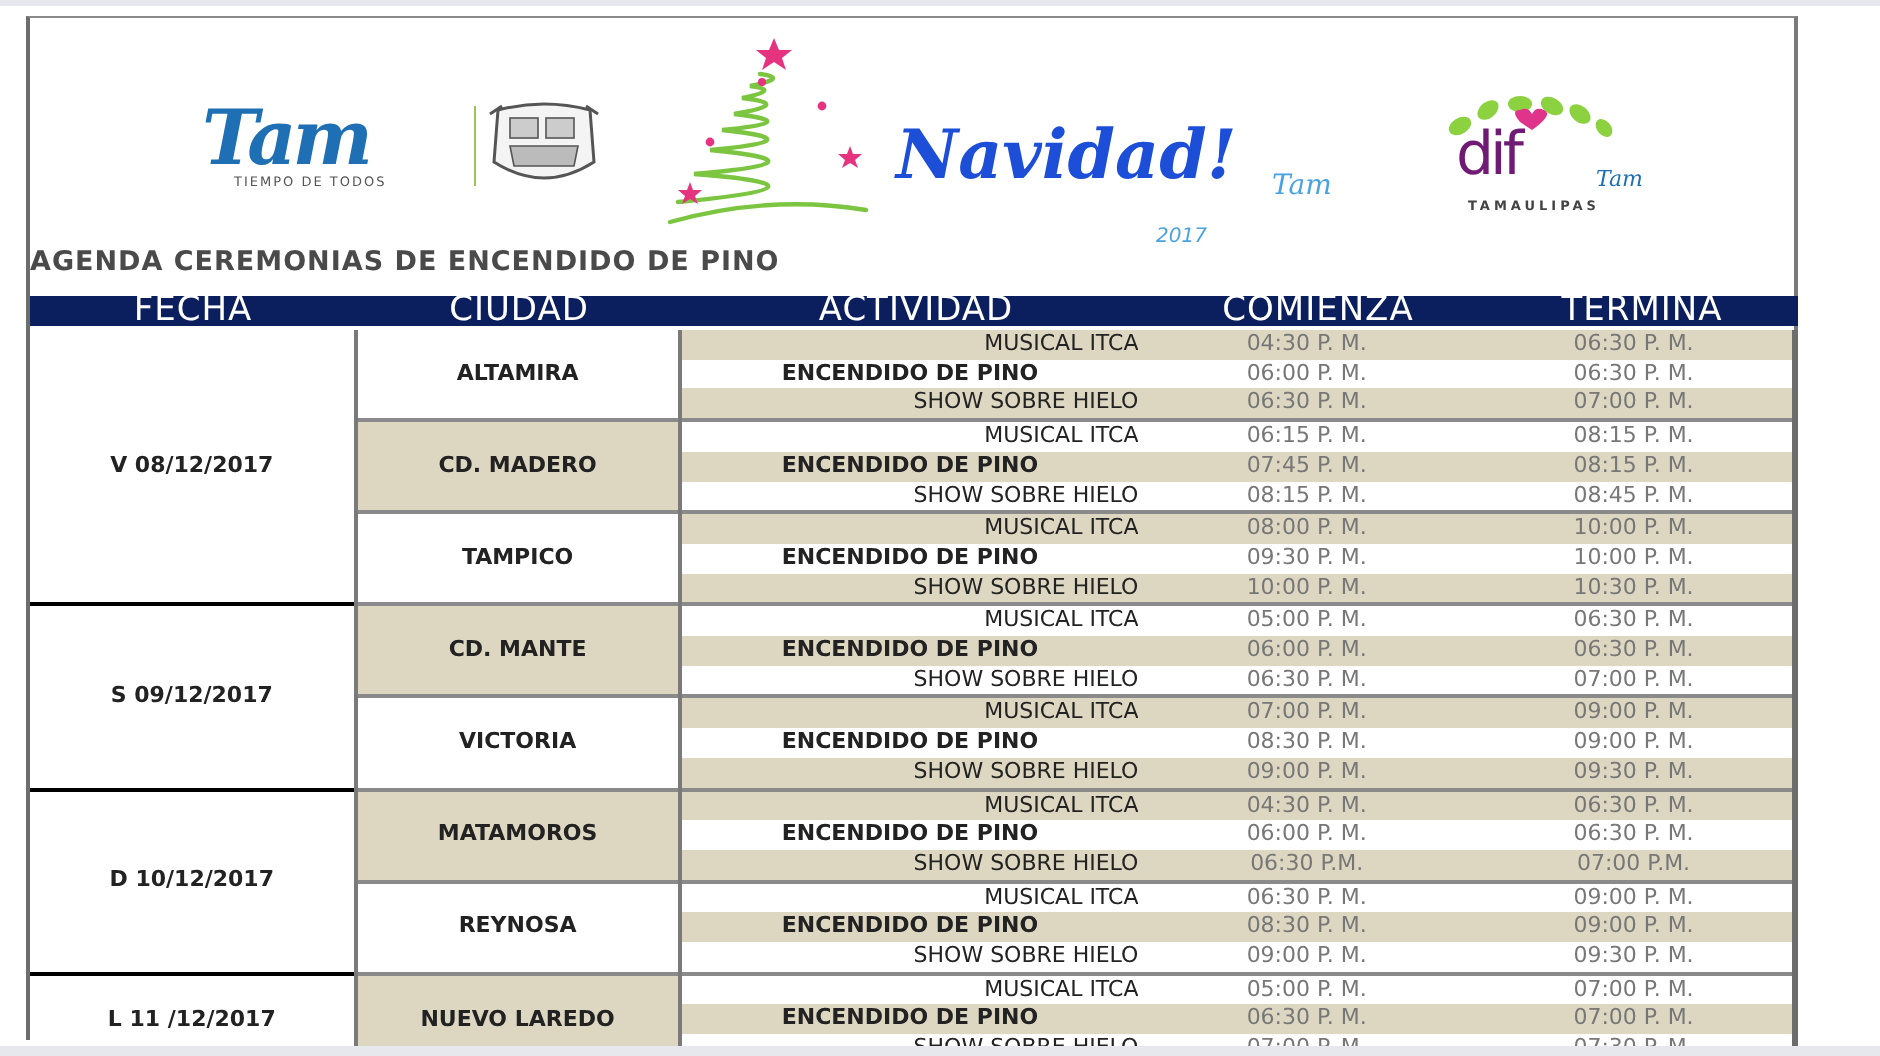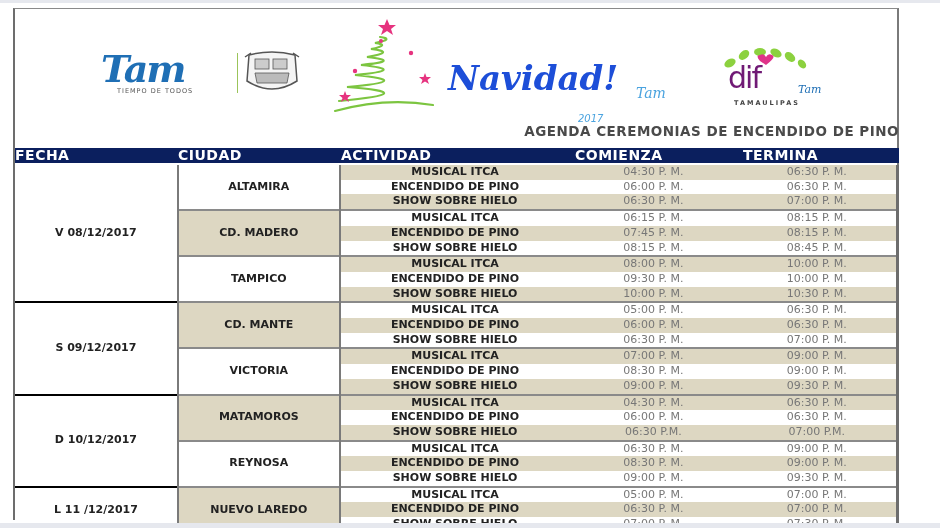--- a/index.html
+++ b/index.html
@@ -16,31 +16,31 @@
   .tree { position:absolute; left:310px; top:6px; width:110px; height:100px; }
   .viva { position:absolute; left:425px; top:14px; width:200px; height:100px; }
   .viva-l1 { position:absolute; left:0; top:0; font-family:"DejaVu Serif", serif; font-style:italic; font-weight:bold; font-size:34px; color:#1e74c6; white-space:nowrap; line-height:38px; }
   .viva-l2 { position:absolute; left:8px; top:36px; font-family:"DejaVu Serif", serif; font-style:italic; font-weight:bold; font-size:34px; color:#1d4ed8; white-space:nowrap; line-height:38px; }
   .viva-year { position:absolute; left:138px; top:90px; font-size:10px; font-style:italic; color:#4aa3df; }
   .viva-tam { position:absolute; left:196px; top:62px; font-family:"DejaVu Serif", serif; font-style:italic; font-size:14px; color:#4aa3df; }
   .dif { position:absolute; left:703px; top:38px; width:120px; height:62px; }
   .dif-text { position:absolute; left:10px; top:16px; font-family:"DejaVu Sans", sans-serif; font-weight:normal; font-size:30px; color:#701a75; letter-spacing:-2px; line-height:30px; }
   .dif-tam { position:absolute; left:80px; top:36px; font-family:"DejaVu Serif", serif; font-style:italic; font-size:11px; color:#1f6fb5; }
   .dif-sub { position:absolute; left:16px; top:52px; font-size:6.5px; font-weight:bold; color:#444; letter-spacing:2px; }
-  .agenda-title { position:absolute; left:15px; top:122px; width:884px; text-align:right; font-family:"DejaVu Sans", sans-serif; font-weight:bold; font-size:13.5px; color:#4a4a4a; letter-spacing:0.5px; line-height:18px; }
+  .agenda-title { position:absolute; left:15px; top:122px; width:884px; text-align:left; font-family:"DejaVu Sans", sans-serif; font-weight:bold; font-size:13.5px; color:#4a4a4a; letter-spacing:0.5px; line-height:18px; }
 
   .thead { position:absolute; left:15px; top:148px; width:884px; height:15px; background:#0b1f5e; display:flex; }
-  .thead div { color:#ffffff; font-weight:bold; font-size:14px; text-align:left; line-height:15px; letter-spacing:0.5px; }
+  .thead div { color:#ffffff; font-weight:normal; font-size:17px; text-align:center; line-height:15px; letter-spacing:0.5px; }
   .tbl { position:absolute; left:15px; top:165px; width:884px; }
   .grid { position:absolute; left:0; top:0; border-collapse:collapse; table-layout:fixed; }
   .grid td { padding:0; height:14.7px; line-height:14.7px; font-size:11px; text-align:center; white-space:nowrap; overflow:hidden; }
   .c-fecha { width:163px; border-right:2px solid #7a7a7a; font-weight:bold; color:#222; font-size:11.5px; }
   .c-ciudad { width:161px; border-right:2px solid #7a7a7a; font-weight:bold; color:#222; }
   .c-act { width:230px; color:#222; font-weight:bold; font-size:11.5px; }
-  .c-act.reg { font-weight:bold; }
+  .c-act.reg { font-weight:normal;text-align:right; }
   .c-ini { width:170px; color:#777; font-size:11.5px; }
   .c-fin { width:160px; color:#777; font-size:11.5px; border-right:3px solid #6d6d6d; }
   .bg { background:#ddd7c2; }
   .date-top { border-top:2px solid #000000; }
   .city-top { border-top:2px solid #8a8a8a; }
   .last td { border-bottom:2px solid #7a7a7a; }
 </style>
 </head>
 <body>
 

